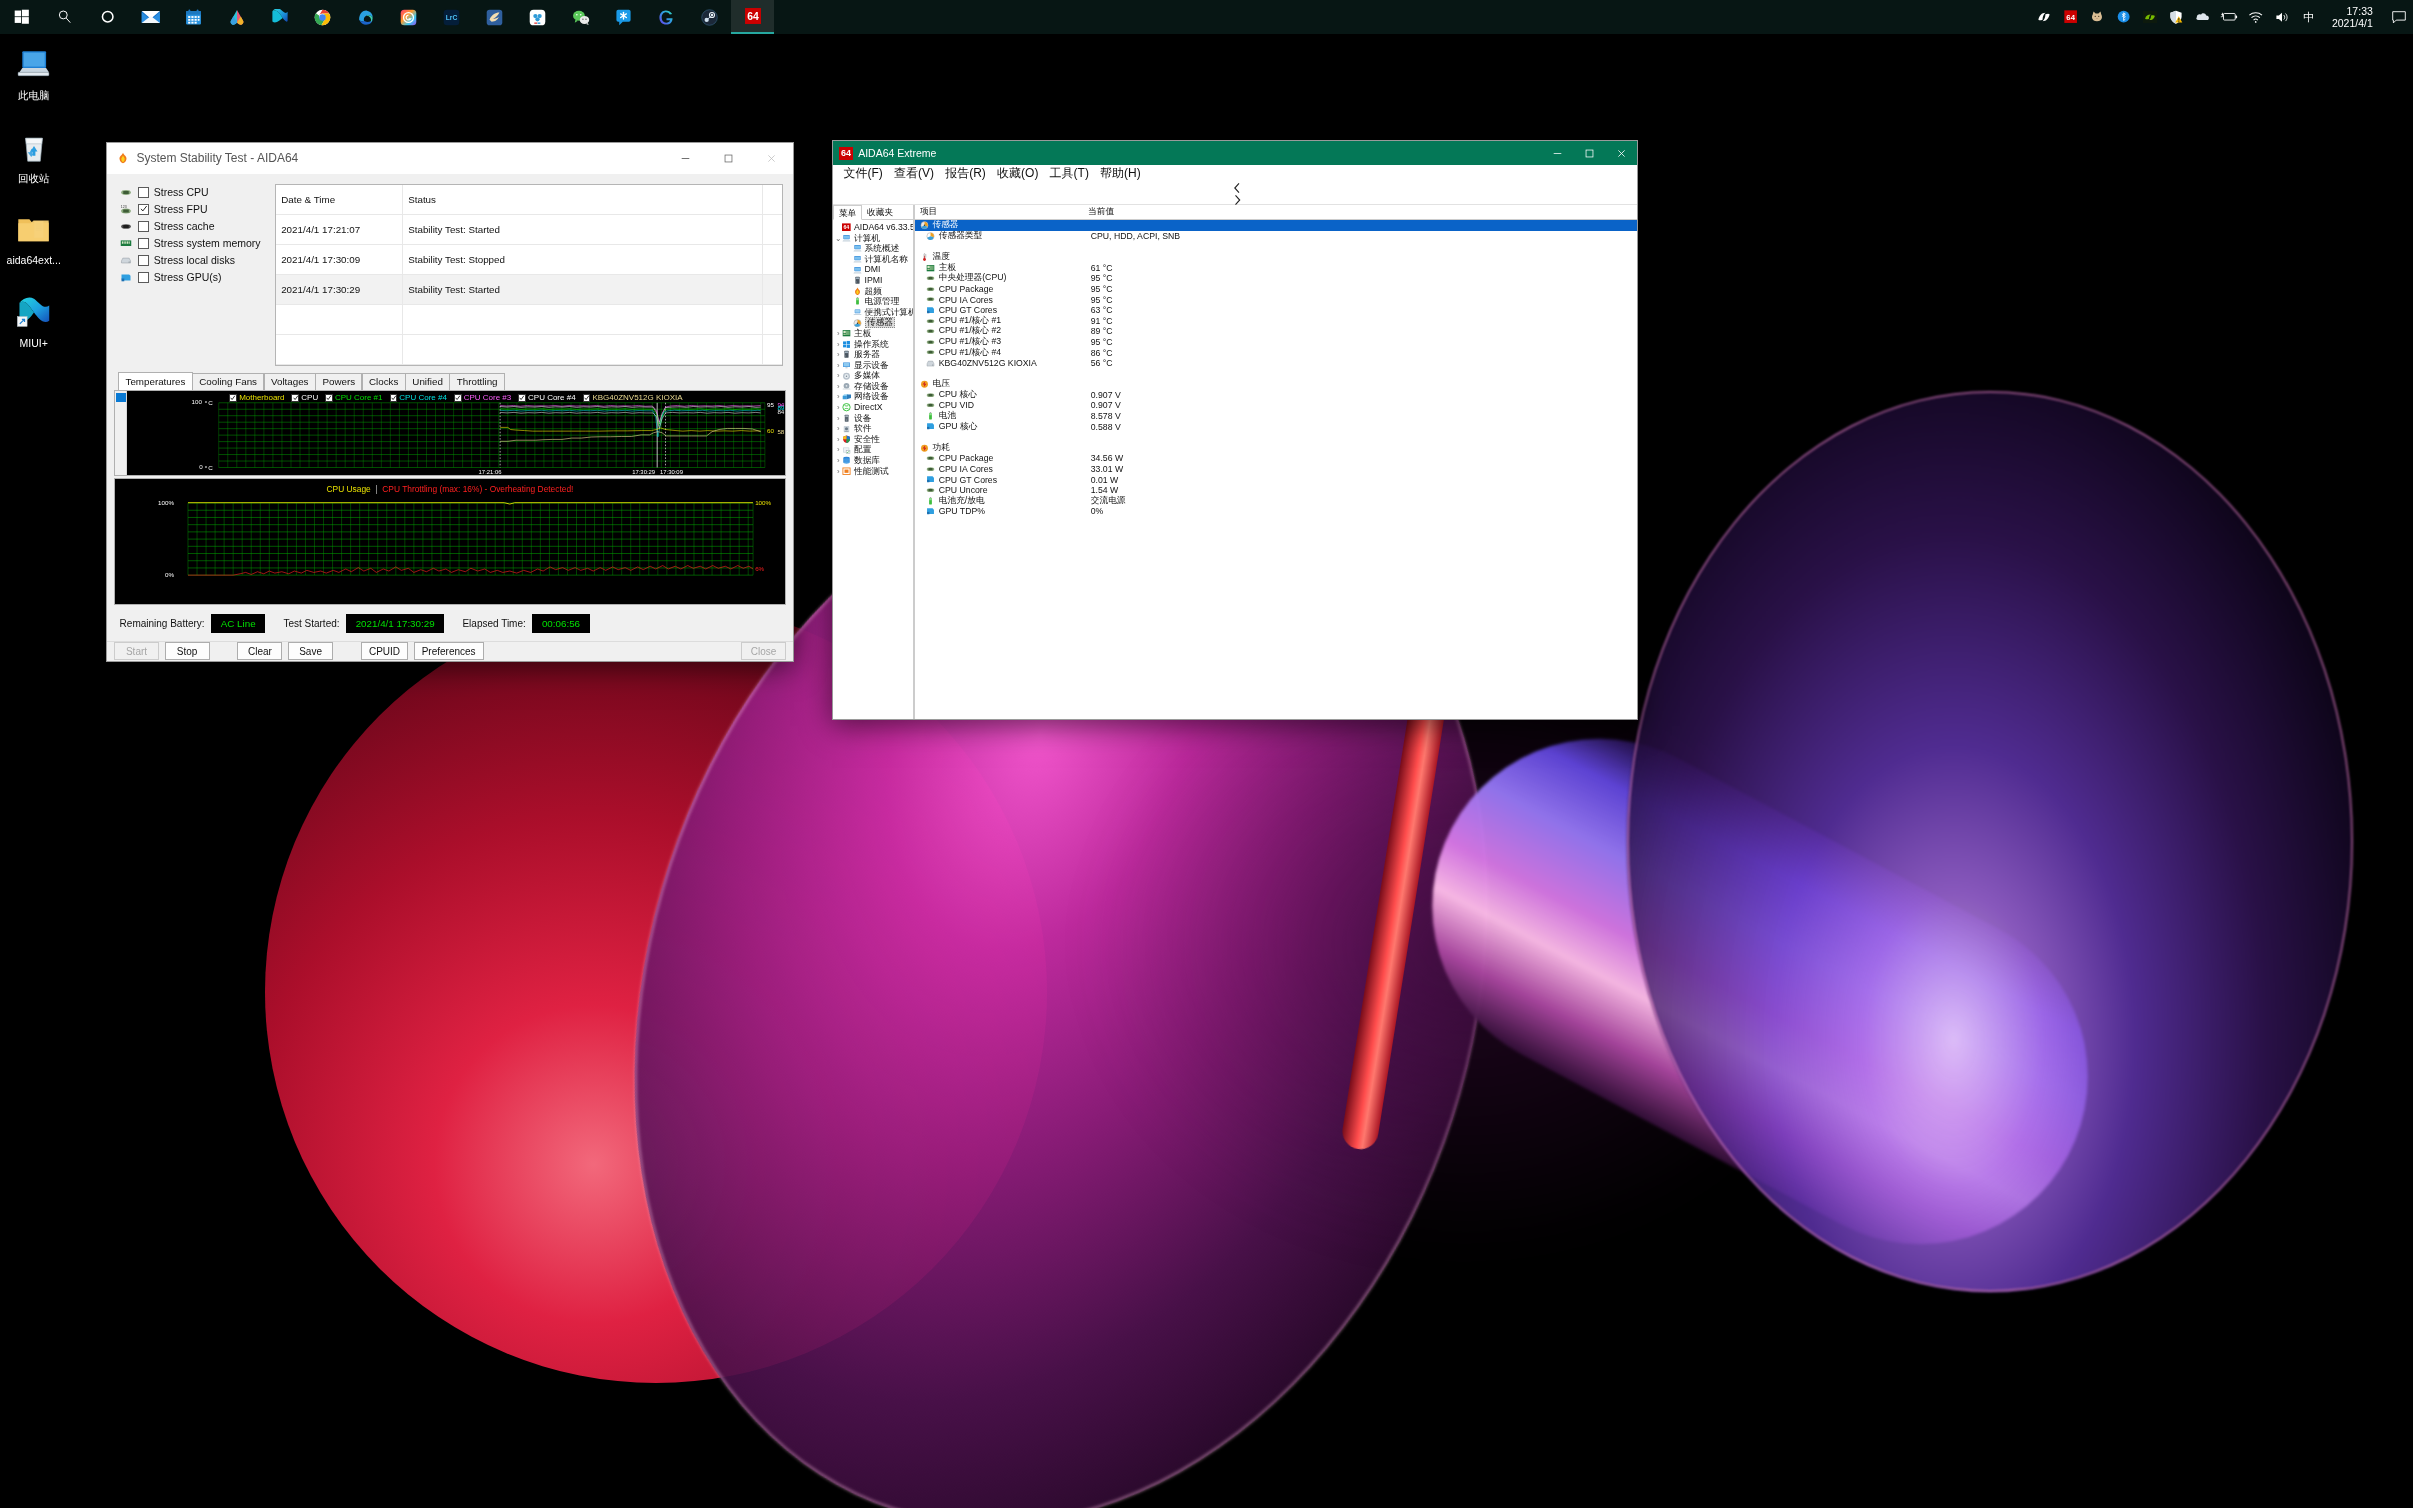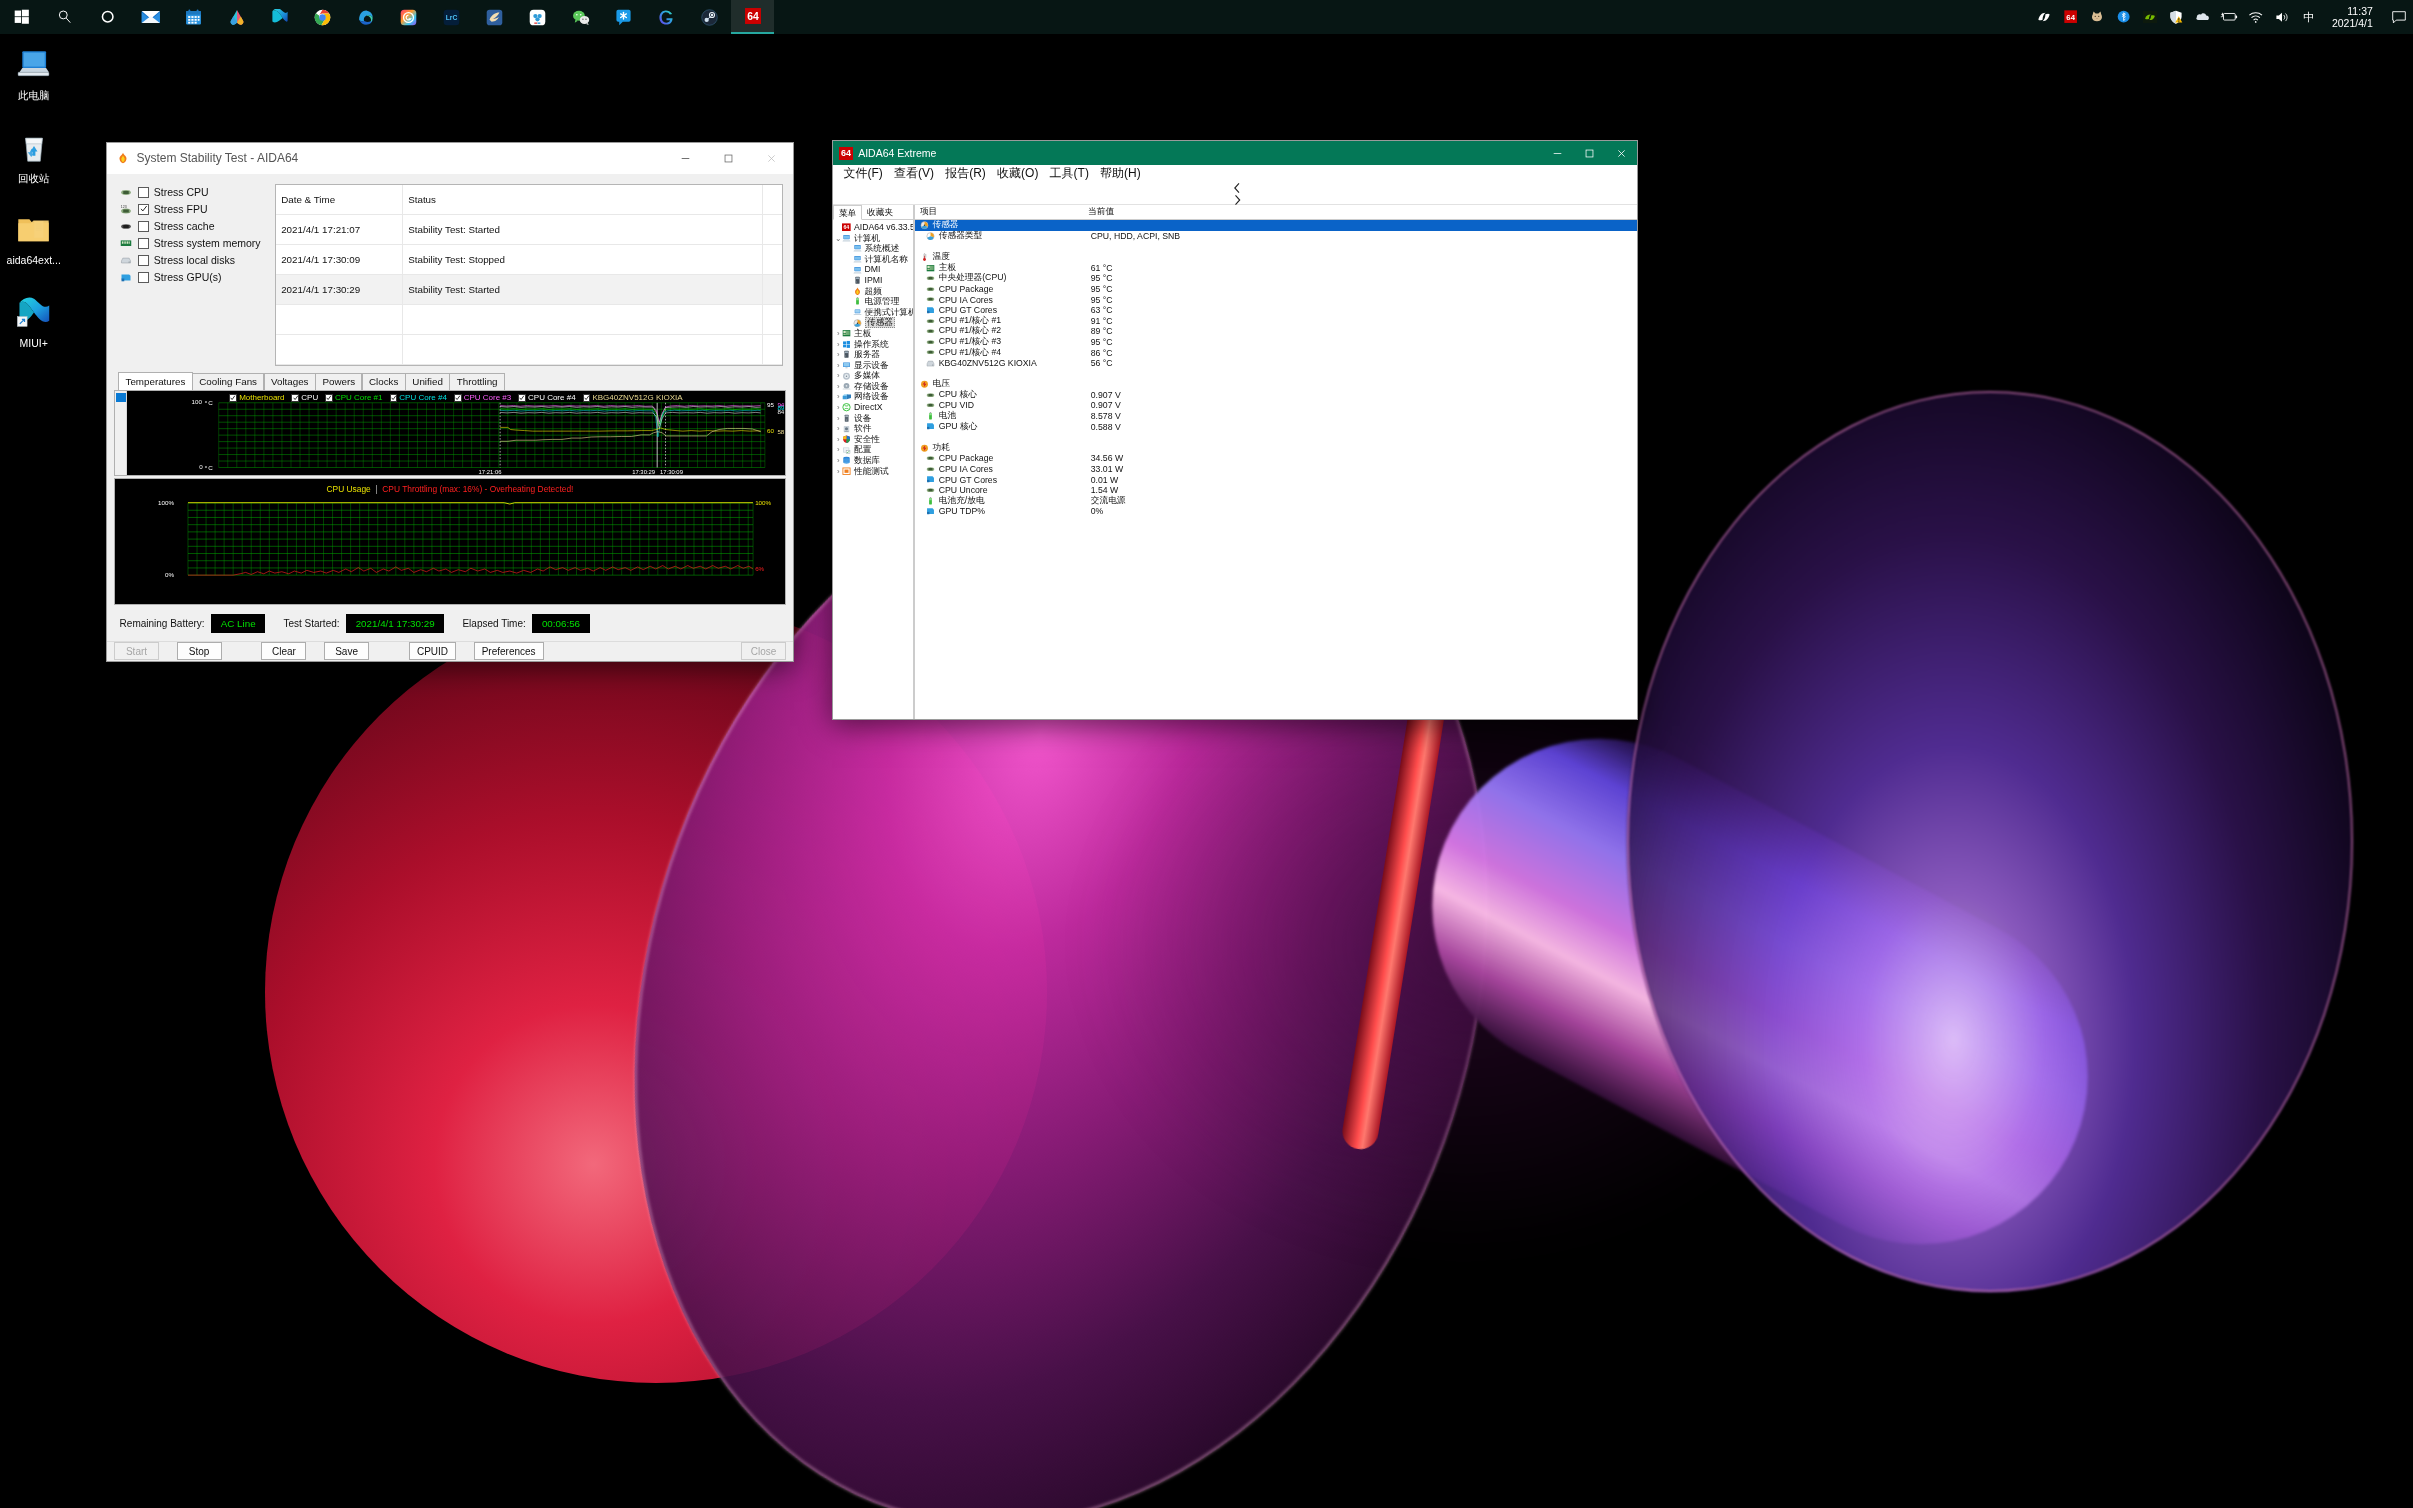--- a/index.html
+++ b/index.html
@@ -202,21 +202,21 @@
     display:flex; align-items:center; height: 34px; padding: 0 0 0 7px; gap: 0; margin-top:1.4px;
   }
   .status-row .lb { font-size: 10px; color:#111; margin-right: 6.3px; }
   .status-row .val {
     background:#000; color:#00e000; font-size:9.8px;
     padding: 4.2px 9.8px; margin-right: 18px; min-width: 38px; text-align:center;
   }
 
   .btnrow {
     height: 32px; background:#f0f0f0; border-top:0.7px solid #dcdcdc;
-    display:flex; align-items:center; padding: 0 7px; gap: 12px;
+    display:flex; align-items:center; padding: 0 7px; gap: 0;
   }
   .wbtn-std {
     font-size: 10px; color: #111; background: #fdfdfd; border: 0.7px solid #adadad;
     height: 18px; min-width: 45px; padding: 0 7px; margin-right: 5.6px;
     display:flex; align-items:center; justify-content:center;
   }
   .wbtn-std.dis { color: #a6a6a6; background: #f0f0f0; border-color: #ccc; }
   .wbtn-std.gap { margin-left: 22.3px; }
 
   
@@ -1746,21 +1746,21 @@
             <path d="M15 3.6 C18 6.4, 18 11.6, 15 14.4"></path>
           </g>
         </svg>
     </span>
     <span class="tray-ic">
       <span style="color:#fff; font-size:11.2px;">中</span>
     </span>
   </div>
 
   <div class="clock">
-    <div>11:37</div>
+    <div>17:33</div>
     <div>2021/4/1</div>
   </div>
 
   <div class="tb-notify">
     <svg width="14" height="12.6" viewBox="0 0 20 18">
         <path d="M1 1 h18 v12 H6 L2 17 V13 H1 Z" fill="none" stroke="#fff" stroke-width="1.3"></path>
       </svg>
   </div>
 </div>
 

